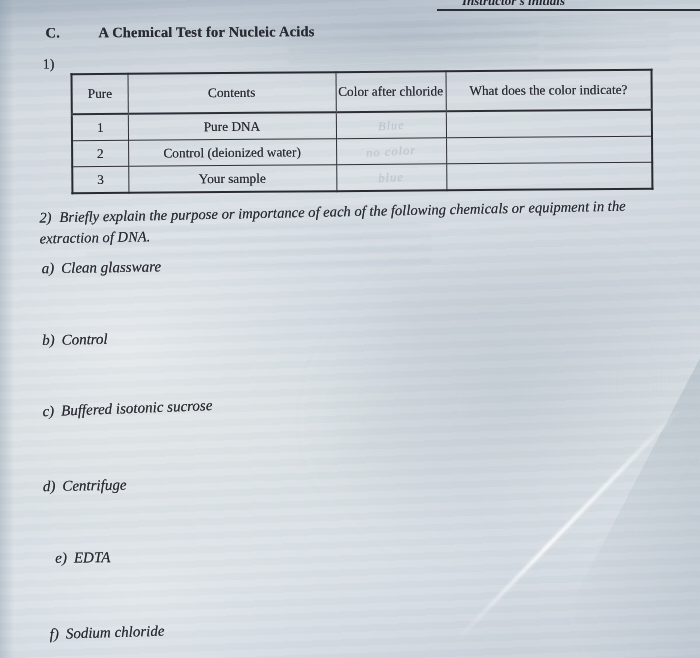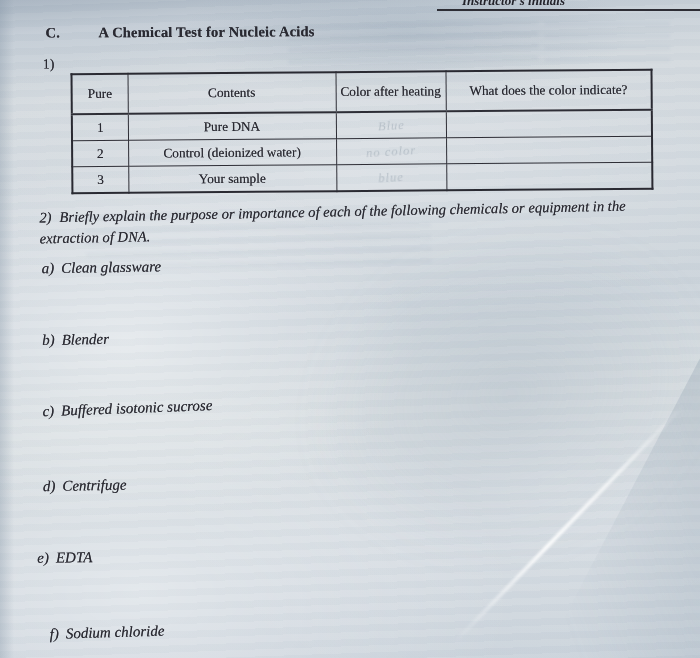--- a/index.html
+++ b/index.html
@@ -136,21 +136,21 @@
   .item {
     position: absolute;
     font-style: italic; font-size: 15px;
     white-space: nowrap;
   }
   .item .item-label { display: inline-block; margin-right: 7px; }
   .item-a { left: 42px; top: 258px; transform: rotate(-0.6deg); }
   .item-b { left: 42px; top: 330px; transform: rotate(-0.6deg); }
   .item-c { left: 42px; top: 399px; transform: rotate(-1.8deg); }
   .item-d { left: 42px; top: 476px; transform: rotate(-0.8deg); }
-  .item-e { left: 36px; top: 548px; transform: rotate(-0.4deg); font-family: Liberation Serif, serif; }
+  .item-e { left: 54px; top: 548px; transform: rotate(-0.4deg); font-family: Liberation Serif, serif; }
   .item-f { left: 48px; top: 623px; transform: rotate(-1.3deg); }
 
   .ink { text-shadow: 0 0 0.5px rgba(42,42,50,0.75); }
 </style>
 </head>
 <body>
 
 <div class="page">
 
   <div class="tex band-texture"></div>
@@ -177,21 +177,21 @@
       <colgroup>
         <col class="col-tube">
           <col class="col-contents">
           <col class="col-color">
           <col class="col-indicate">
       </colgroup>
       <tbody>
           <tr>
         <th class="ink">Pure</th>
         <th class="ink">Contents</th>
-        <th class="ink">Color after heating</th>
+        <th class="ink">Color after chloride</th>
         <th class="ink">What does the color indicate?</th>
       </tr>
       <tr>
         <td class="ink">1</td>
         <td class="ink">Pure DNA</td>
         <td><span class="pencil">Blue</span></td>
         <td></td>
       </tr>
       <tr>
         <td class="ink">2</td>
@@ -210,21 +210,21 @@
 
     <div class="q2 ink">
       <span class="q2-label">2)</span><span>Briefly explain the purpose or importance of each of the following chemicals or equipment in the</span><br>
       <span>extraction of DNA.</span>
     </div>
 
     <div class="item item-a ink">
       <span class="item-label">a)</span><span>Clean glassware</span>
     </div>
     <div class="item item-b ink">
-      <span class="item-label">b)</span><span>Blender</span>
+      <span class="item-label">b)</span><span>Control</span>
     </div>
     <div class="item item-c ink">
       <span class="item-label">c)</span><span>Buffered isotonic sucrose</span>
     </div>
     <div class="item item-d ink">
       <span class="item-label">d)</span><span>Centrifuge</span>
     </div>
     <div class="item item-e ink">
       <span class="item-label">e)</span><span>EDTA</span>
     </div>

